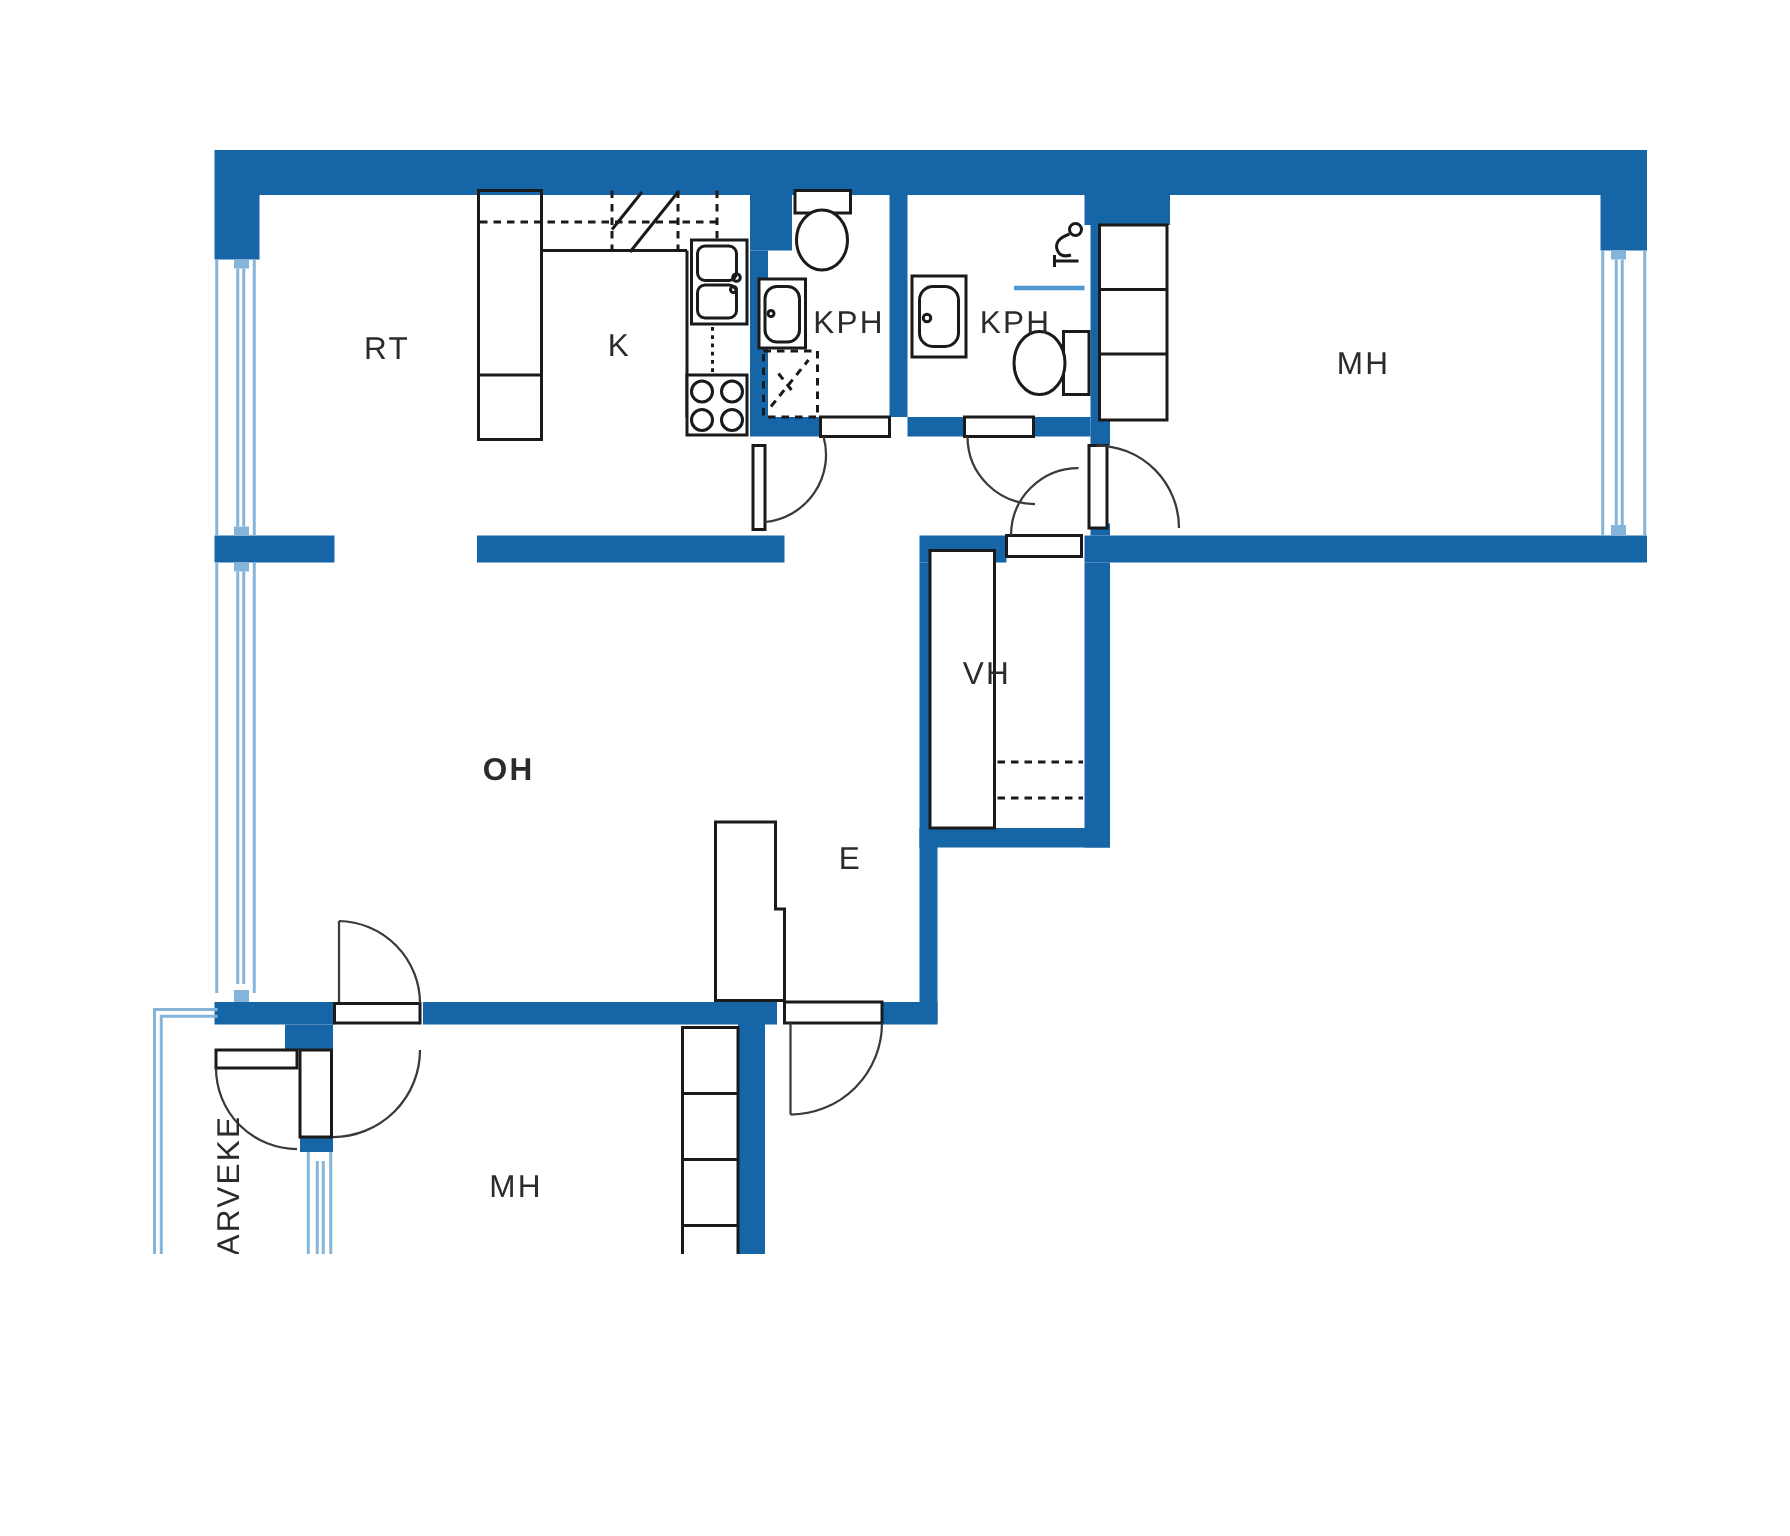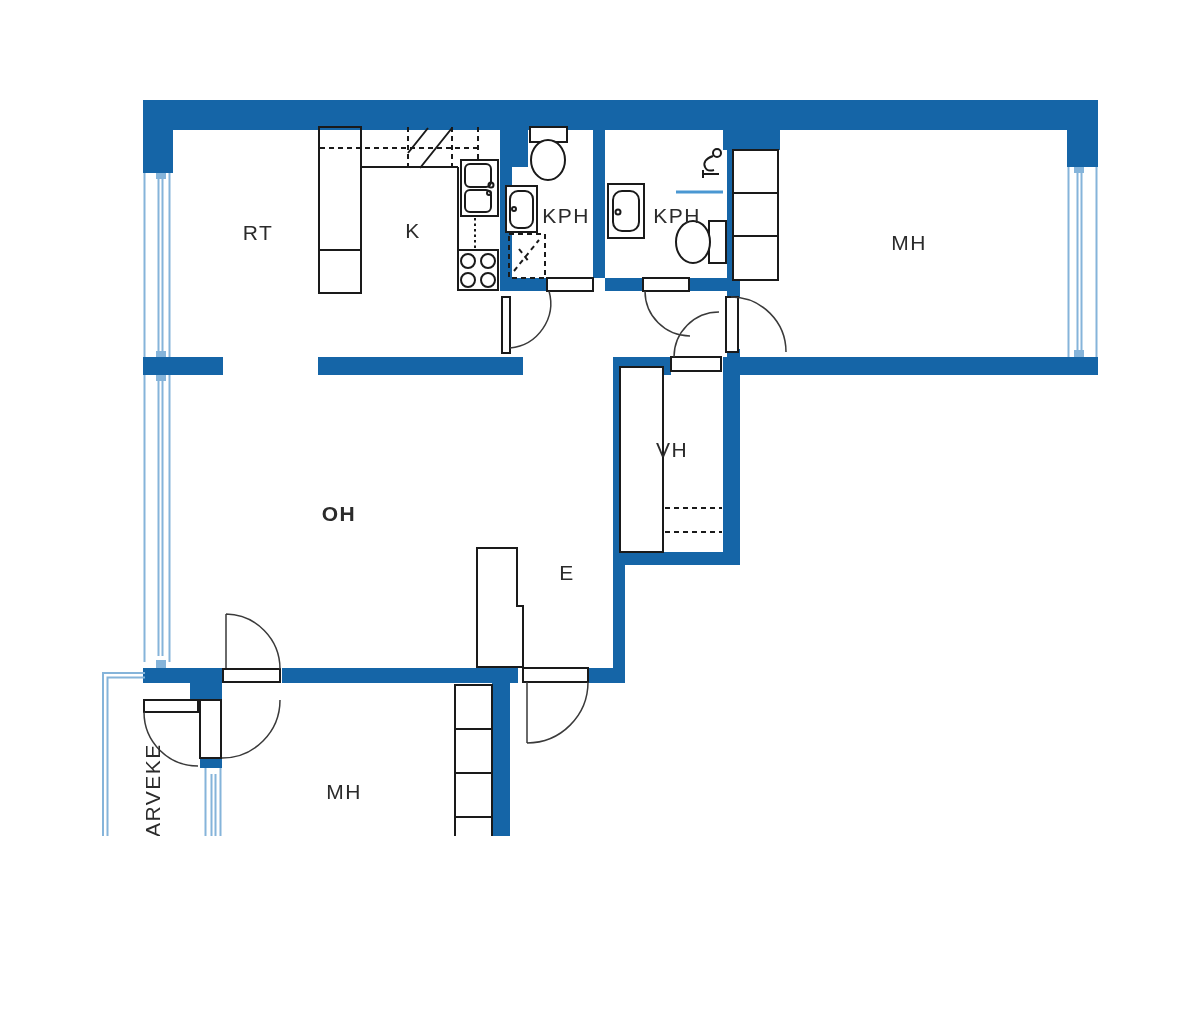--- a/index.html
+++ b/index.html
@@ -184,18 +184,18 @@
       <rect class="blkf" x="200" y="700" width="21" height="58"></rect>
       <path class="arc" d="M280,700 A58,58 0 0 1 222,758"></path>
     </g>
   </svg>
 
   <div class="room-label" style="left:258px;top:233px;">RT</div>
   <div class="room-label" style="left:413px;top:231px;">K</div>
   <div class="room-label" style="left:566px;top:216px;">KPH</div>
   <div class="room-label" style="left:677px;top:216px;">KPH</div>
   <div class="room-label" style="left:909px;top:243px;">MH</div>
-  <div class="room-label" style="left:672px;top:450px;">VH</div>
+  <div class="room-label" style="left:658px;top:450px;">VH</div>
   <div class="room-label" style="left:339px;top:514px;font-weight:bold;">OH</div>
   <div class="room-label" style="left:567px;top:573px;">E</div>
   <div class="room-label" style="left:344px;top:792px;">MH</div>
   <div class="room-label rotated" style="left:153px;top:797px;">PARVEKE</div>
 </div>
 
 </body></html>

